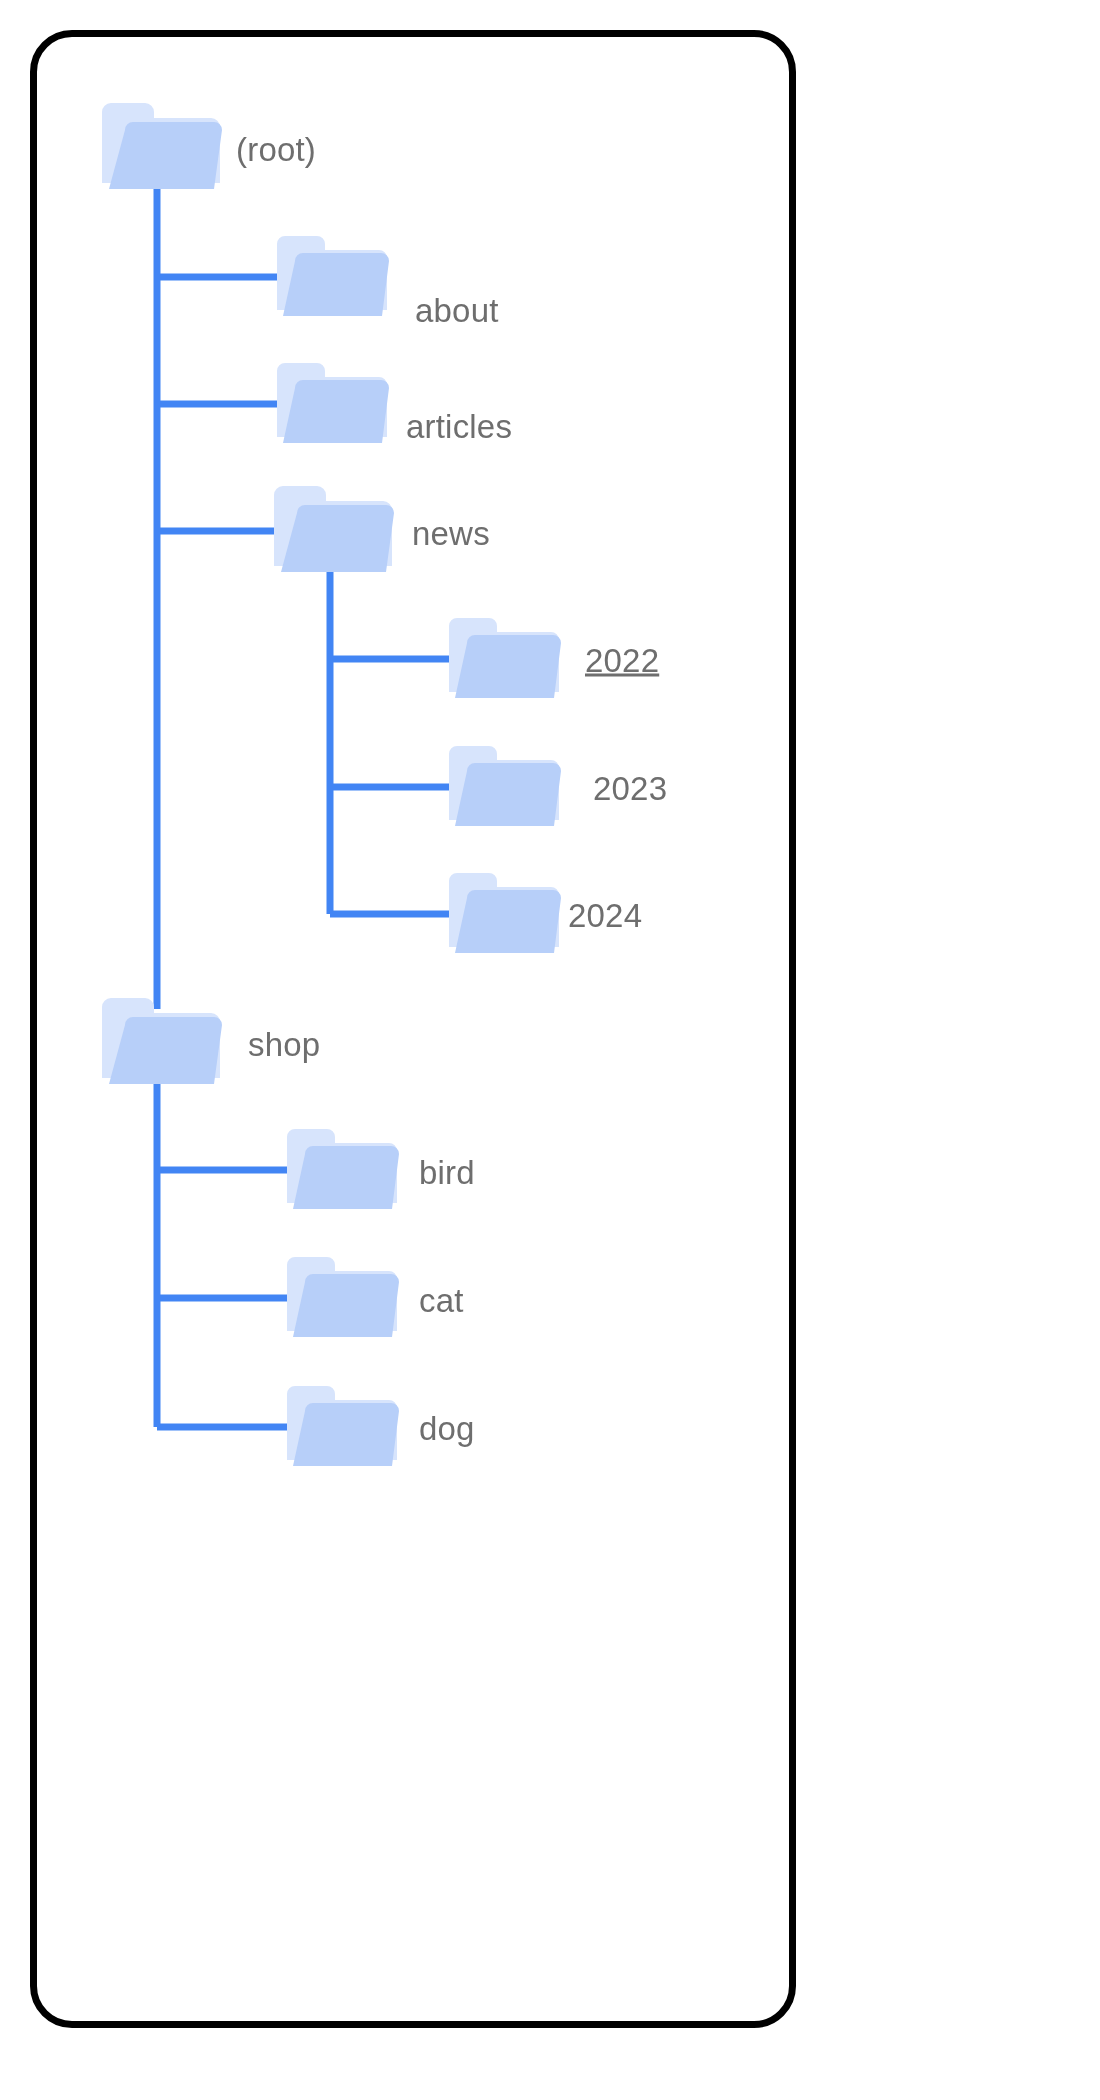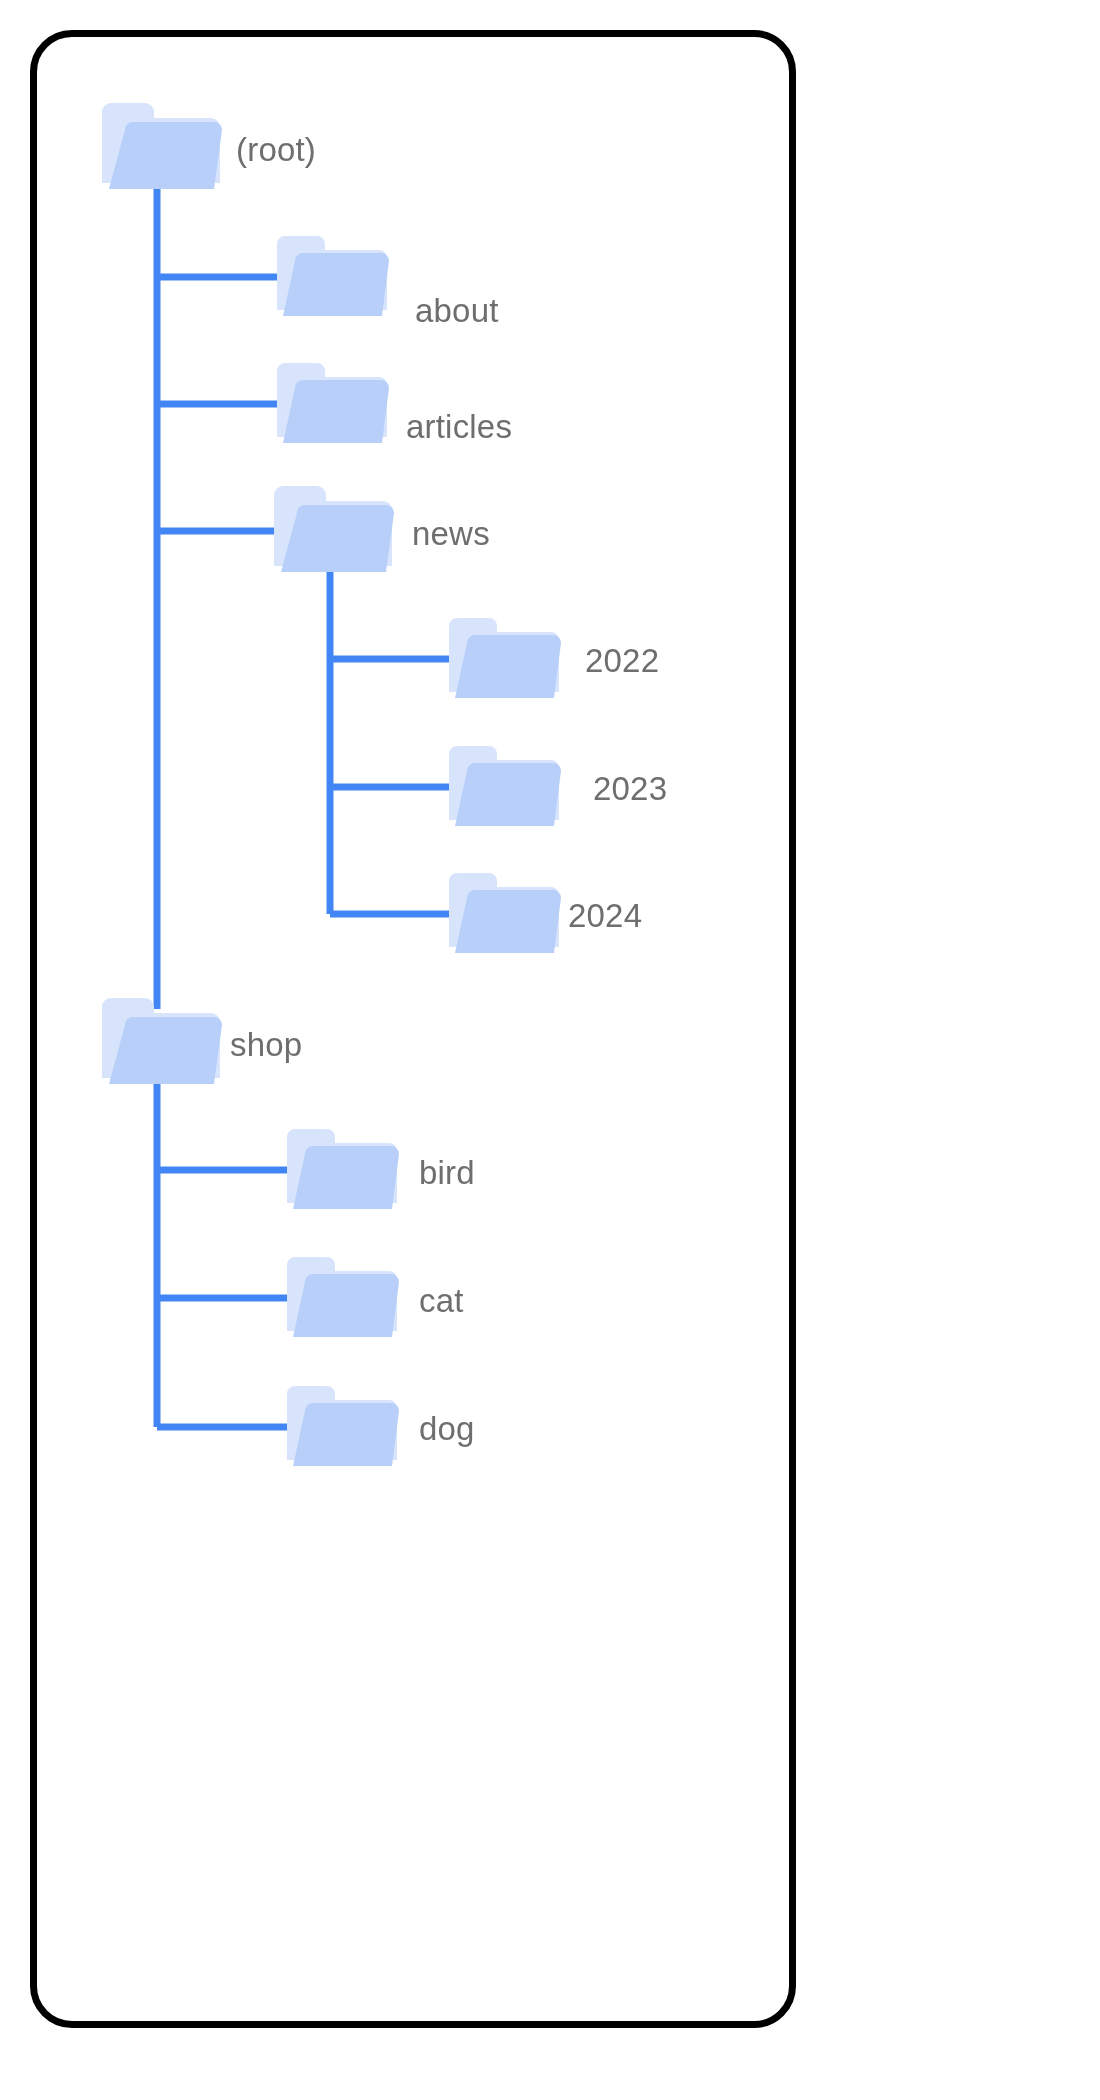--- a/index.html
+++ b/index.html
@@ -138,27 +138,27 @@
   </svg>
 
   <div class="node-label" style="left:236px; top:149px;">(root)</div>
 
   <div class="node-label" style="left:415px; top:278px;margin-top:32px;">about</div>
 
   <div class="node-label" style="left:406px; top:405px;margin-top:21px;">articles</div>
 
   <div class="node-label" style="left:412px; top:533px;text-align:center;">news</div>
 
-  <div class="node-label" style="left:585px; top:660px;">2022</div>
+  <div class="node-label" style="left:585px; top:660px;text-decoration:underline;">2022</div>
 
   <div class="node-label" style="left:585px; top:788px;margin-left:8px;">2023</div>
 
   <div class="node-label" style="left:568px; top:915px;">2024</div>
 
-  <div class="node-label" style="left:230px; top:1044px;">shop</div>
+  <div class="node-label" style="left:248px; top:1044px;">shop</div>
 
   <div class="node-label" style="left:419px; top:1172px;">bird</div>
 
   <div class="node-label" style="left:419px; top:1300px;">cat</div>
 
   <div class="node-label" style="left:419px; top:1428px;">dog</div>
 
   <div class="node-hit" style="left:100px; top:100px; width:125px; height:95px;"></div>
   <div class="node-hit" style="left:275px; top:233px; width:118px; height:88px;"></div>
   <div class="node-hit" style="left:275px; top:360px; width:118px; height:88px;"></div>

